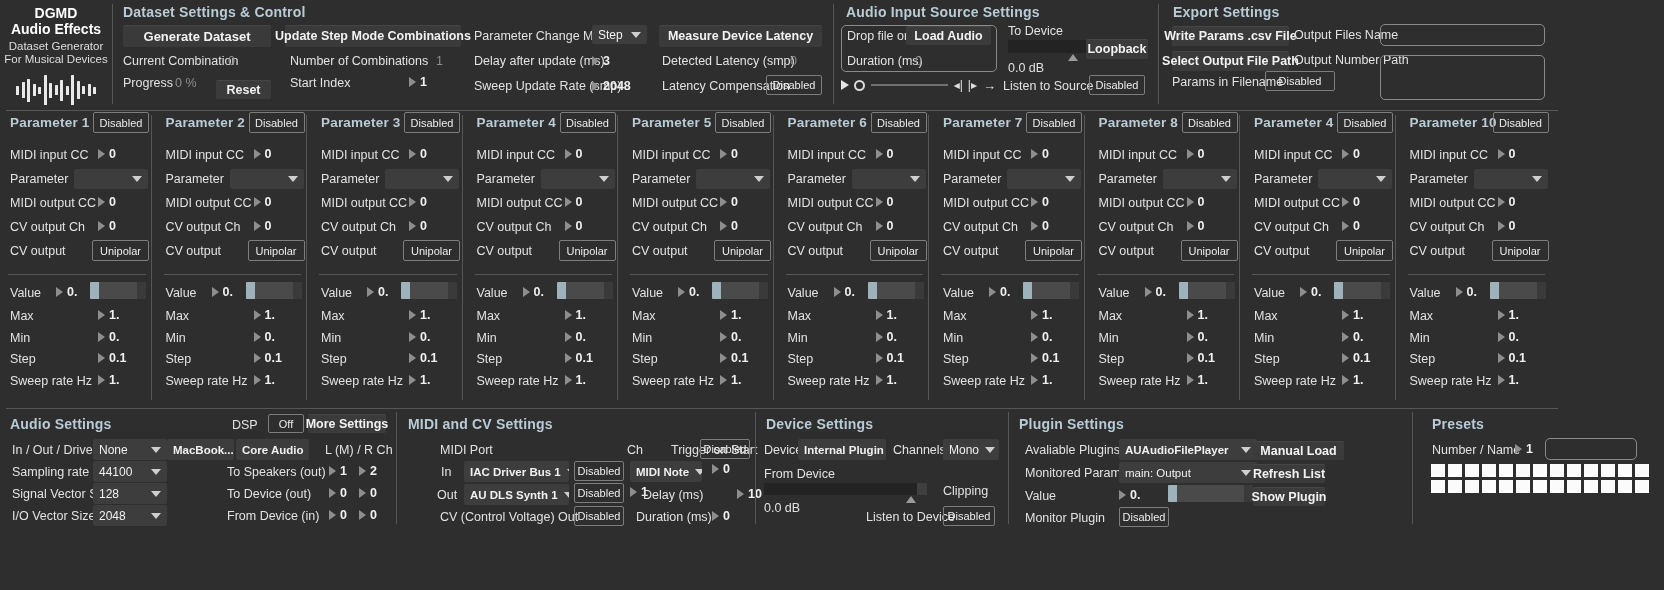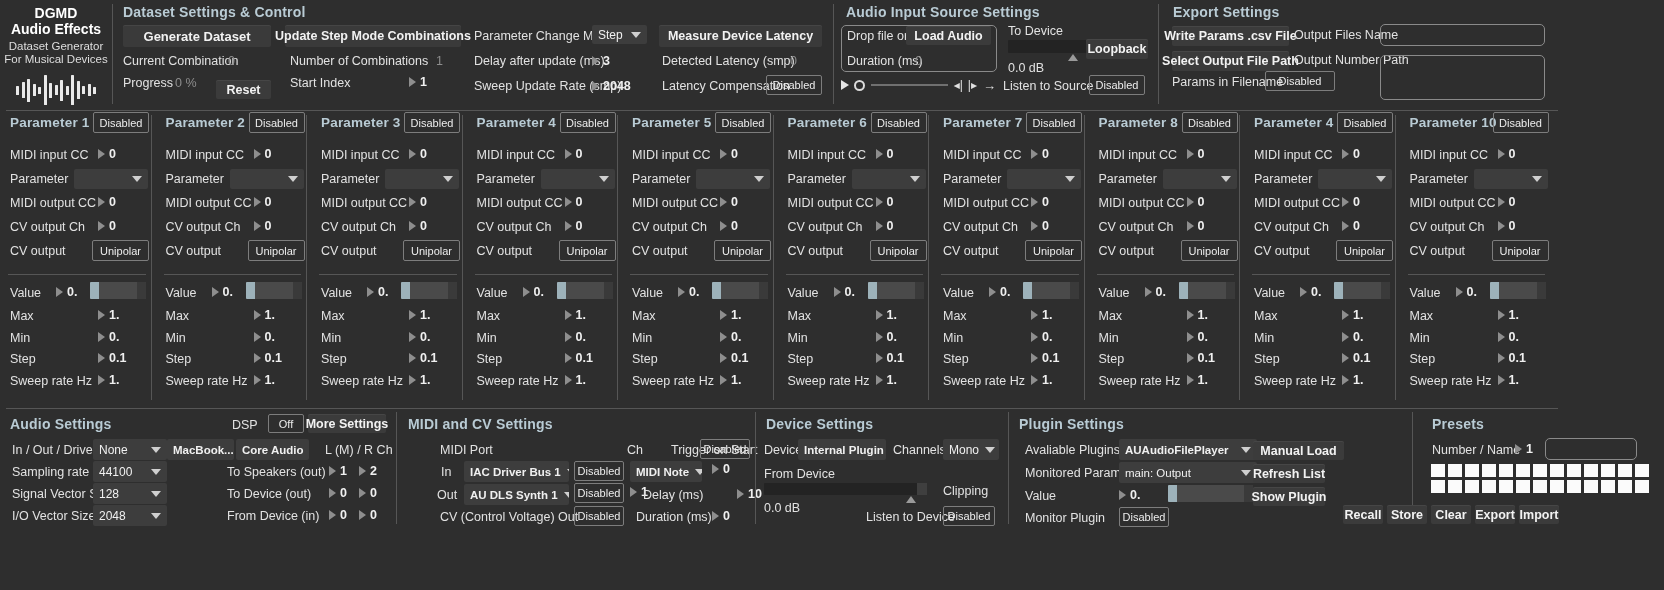--- a/index.html
+++ b/index.html
@@ -989,21 +989,14 @@
         <div class="preset-cell"></div>
         <div class="preset-cell"></div>
         <div class="preset-cell"></div>
         <div class="preset-cell"></div>
         <div class="preset-cell"></div>
         <div class="preset-cell"></div>
         <div class="preset-cell"></div>
       </div>
     </div>
 
-  <div class="abs" id="preset-buttons" style="left:1343px;top:505px;display:flex;gap:4px;">
-      <div class="btn" style="width: 40px; height: 19px;">Recall</div>
-      <div class="btn" style="width: 40px; height: 19px;">Store</div>
-      <div class="btn" style="width: 40px; height: 19px;">Clear</div>
-      <div class="btn" style="width: 40px; height: 19px;">Export</div>
-      <div class="btn" style="width: 40px; height: 19px;">Import</div>
-    </div>
 
 </div>
 
 </body></html>

